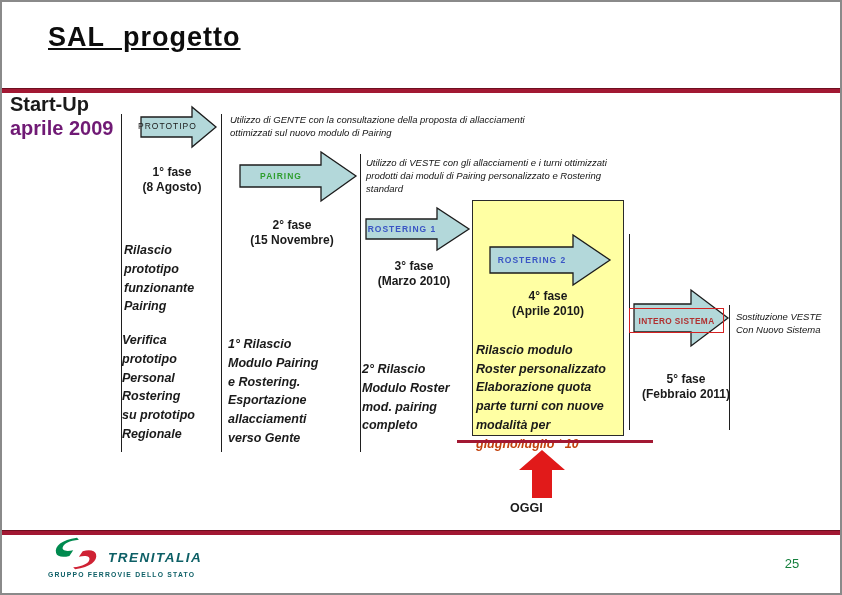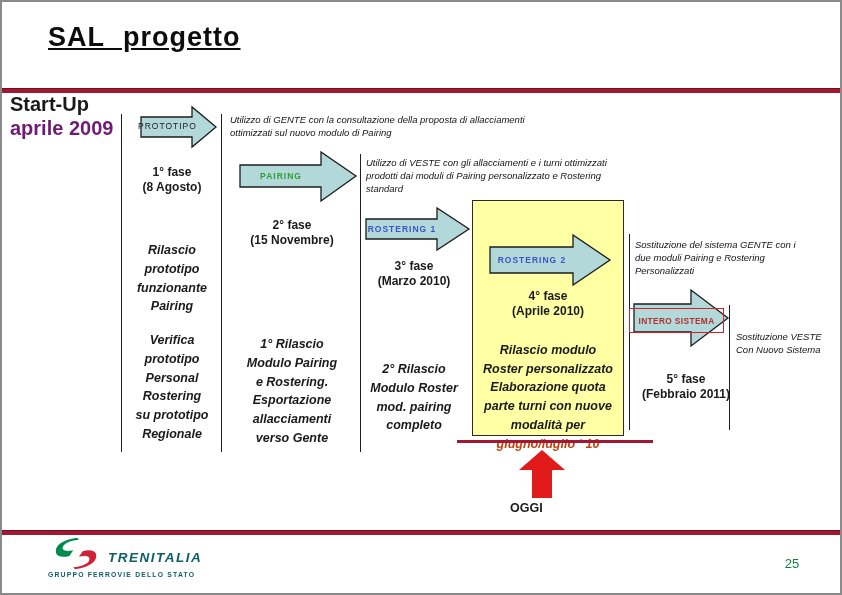--- a/index.html
+++ b/index.html
@@ -13,21 +13,21 @@
     left:46px;top:20px;font-size:27px;font-weight:900;letter-spacing:1px;
     word-spacing:10px;color:#0d0d0d;text-decoration:underline;
   }
   .rule{left:0;width:842px;height:4px;background:#a21833;border-top:1px solid #6e0f20;}
   .startup{left:8px;top:91px;font-size:20px;font-weight:800;line-height:1.18;}
   .startup .date{color:#701a75;}
   .vline{position:absolute;width:1px;background:#1f1f1f;}
   .desc{font-style:italic;font-size:9.5px;line-height:1.38;color:#141414;}
   .phase{font-size:12px;font-weight:bold;text-align:center;line-height:1.25;}
   .milestone{
-    font-size:12.5px;font-weight:bold;font-style:italic;text-align:center;
+    font-size:12.5px;font-weight:bold;font-style:italic;
     line-height:1.5;white-space:pre-line;
   }
   .arrow-label{
     position:absolute;font-size:8.5px;letter-spacing:1px;text-align:center;
     font-weight:bold;
   }
   .lbl-prototipo{color:#1a1a1a;font-weight:normal;}
   .lbl-pairing{color:#2e9e2e;}
   .lbl-rostering{color:#3a55c5;}
   .yellow-panel{
@@ -107,35 +107,34 @@
   <svg class="abs" style="left:487px;top:229px;" width="123" height="58" viewBox="0 0 123 58">
     <polygon points="1,16 84,16 84,4 121,29 84,54 84,42 1,42" fill="#b3d8da" stroke="#1c1c1c" stroke-width="1.3"></polygon>
   </svg>
   <div class="arrow-label lbl-rostering" style="left:487px;top:253px;width:86px;">ROSTERING 2</div>
 
   <div class="abs phase" style="left:362px;top:257px;width:100px;">
     <div>3° fase</div>
     <div>(Marzo 2010)</div>
   </div>
 
-  <div class="abs desc" style="left:633px;top:236px;width:162px;">Sostituzione del sistema GENTE con i due moduli Pairing e Rostering Personalizzati</div>
 
   <div class="abs phase" style="left:486px;top:287px;width:120px;">
     <div>4° fase</div>
     <div>(Aprile 2010)</div>
   </div>
 
   <svg class="abs" style="left:631px;top:281px;" width="97" height="71" viewBox="0 0 97 71">
     <polygon points="1,21 58,21 58,7 95,35 58,63 58,49 1,49" fill="#b3d8da" stroke="#1c1c1c" stroke-width="1.3"></polygon>
   </svg>
   <div class="abs intero-box">
     <span>INTERO SISTEMA</span>
   </div>
 
-  <div class="abs desc" style="left:734px;top:308px;width:100px;margin-top:20px;">Sostituzione VESTE Con Nuovo Sistema</div>
+  <div class="abs desc" style="left:734px;top:308px;width:100px;">Sostituzione VESTE Con Nuovo Sistema</div>
 
   <div class="abs milestone" style="left:120px;top:329px;width:100px;">Verifica
 prototipo
 Personal
 Rostering
 su prototipo
 Regionale</div>
 
   <div class="abs milestone" style="left:226px;top:333px;width:128px;">1° Rilascio
 Modulo Pairing

